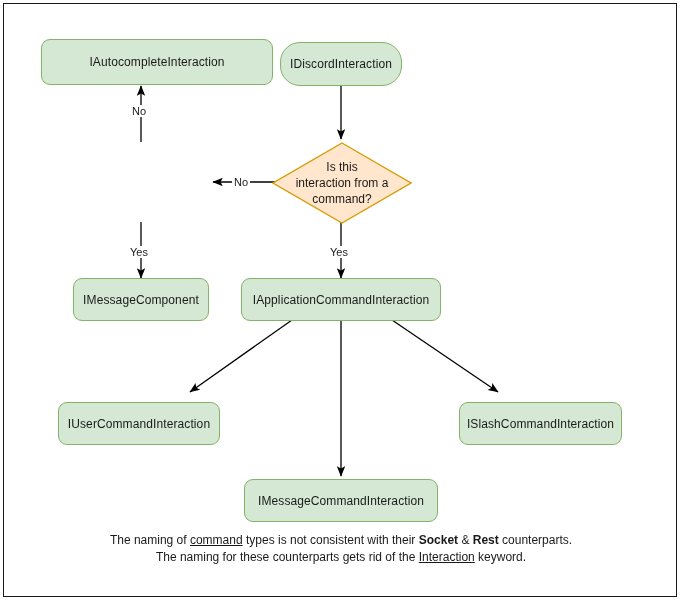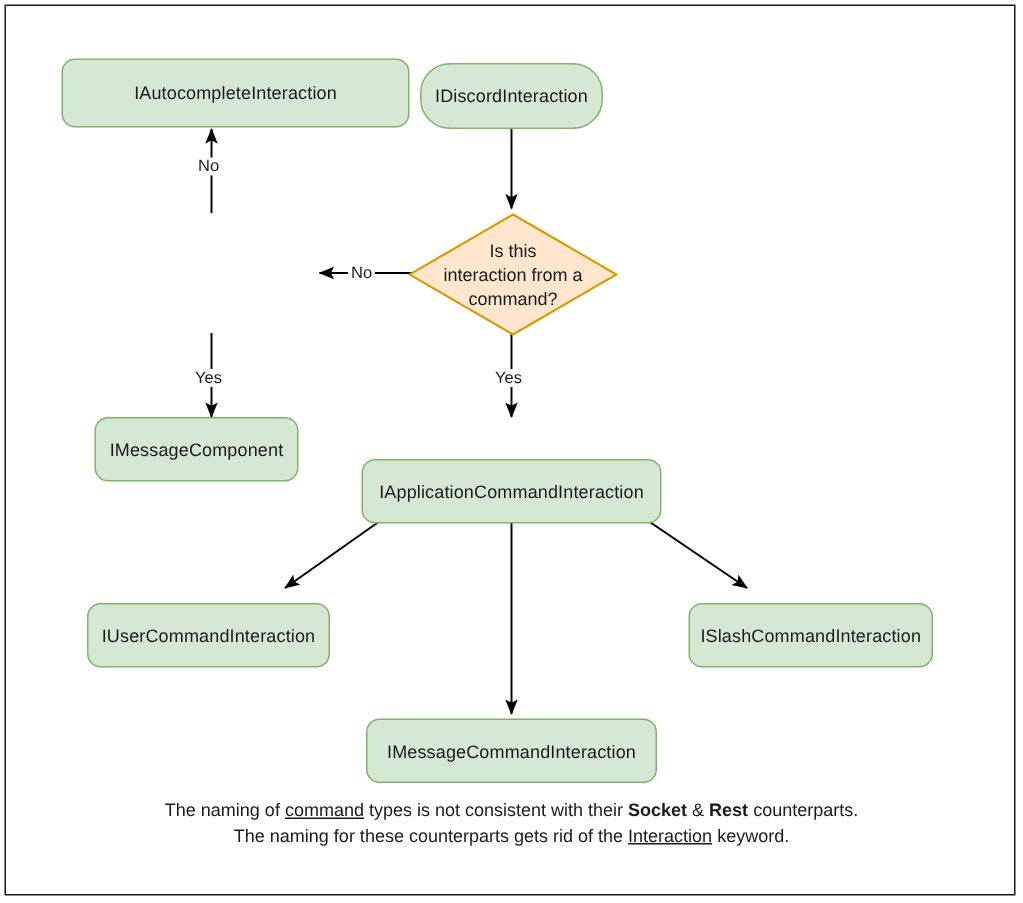--- a/index.html
+++ b/index.html
@@ -141,25 +141,25 @@
 
     <div class="diamond-wrap" style="left:268px; top:138px; width:140px; height:82px;">
       <svg class="diamond-shape" width="140" height="82" viewBox="0 0 140 82" xmlns="http://www.w3.org/2000/svg">
         <polygon points="70,1 139,41 70,81 1,41" fill="#ffe6cc" stroke="#d79b00" stroke-width="1.4"></polygon>
       </svg>
       <div class="diamond-label">Is this
 interaction from a
 command?</div>
     </div>
 
-    <div class="node box" style="left:59px; top:274px; width:136px; height:43px;">
+    <div class="node box" style="left:69px; top:274px; width:136px; height:43px;">
       <span>IMessageComponent</span>
     </div>
 
-    <div class="node box" style="left:237px; top:274px; width:200px; height:43px;margin-top:28px;">
+    <div class="node box" style="left:237px; top:274px; width:200px; height:43px;">
       <span>IApplicationCommandInteraction</span>
     </div>
 
     <div class="node box" style="left:54px; top:398px; width:162px; height:43px;">
       <span>IUserCommandInteraction</span>
     </div>
 
     <div class="node box" style="left:240px; top:475px; width:194px; height:43px;">
       <span>IMessageCommandInteraction</span>
     </div>

